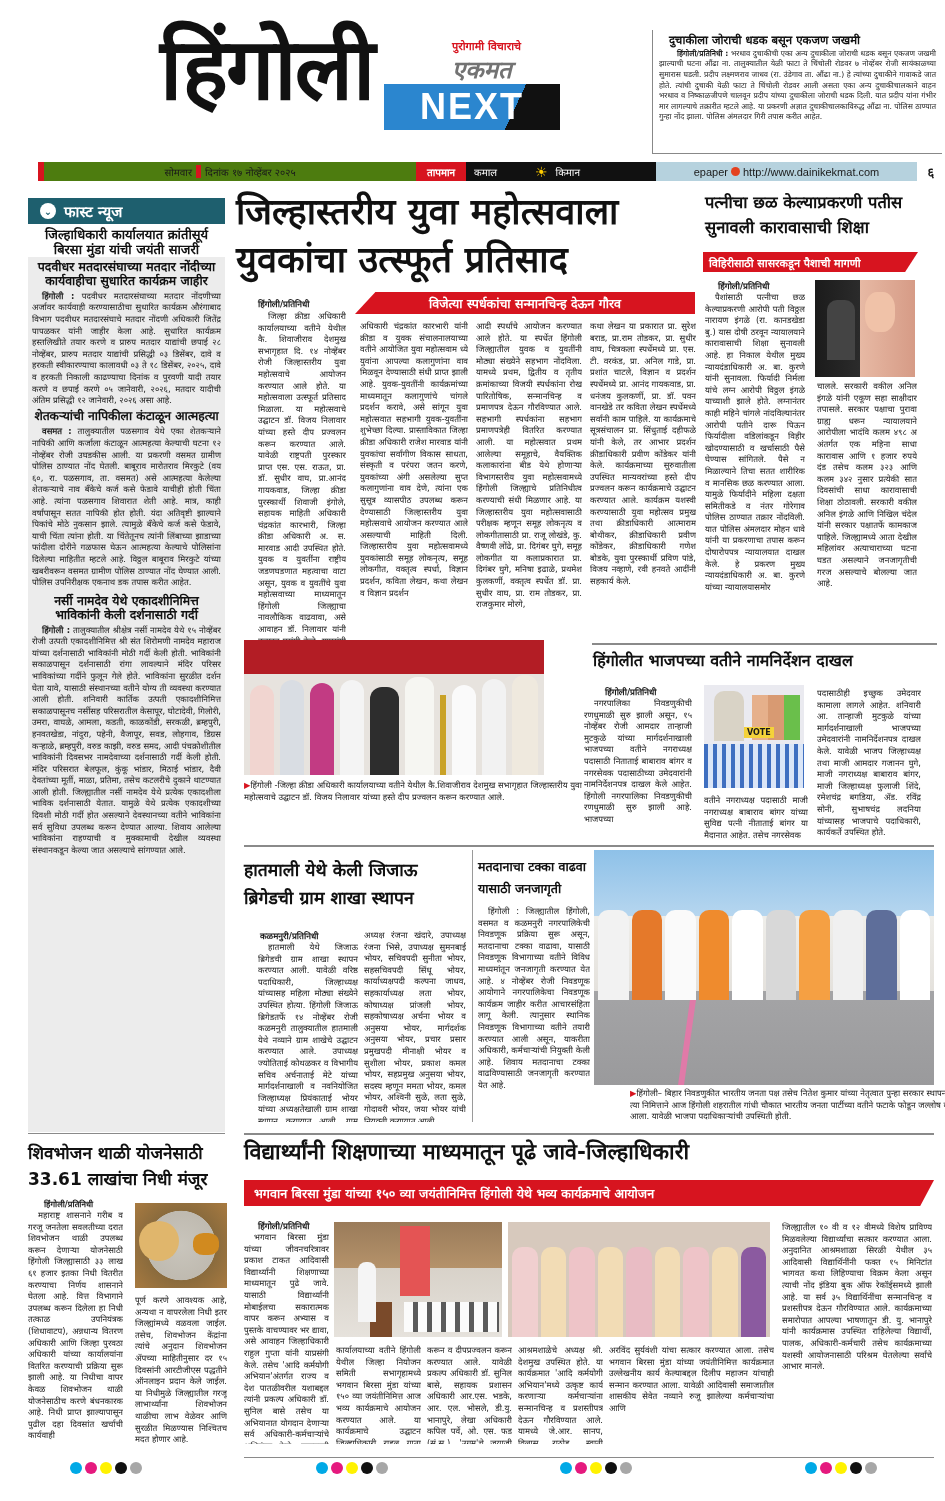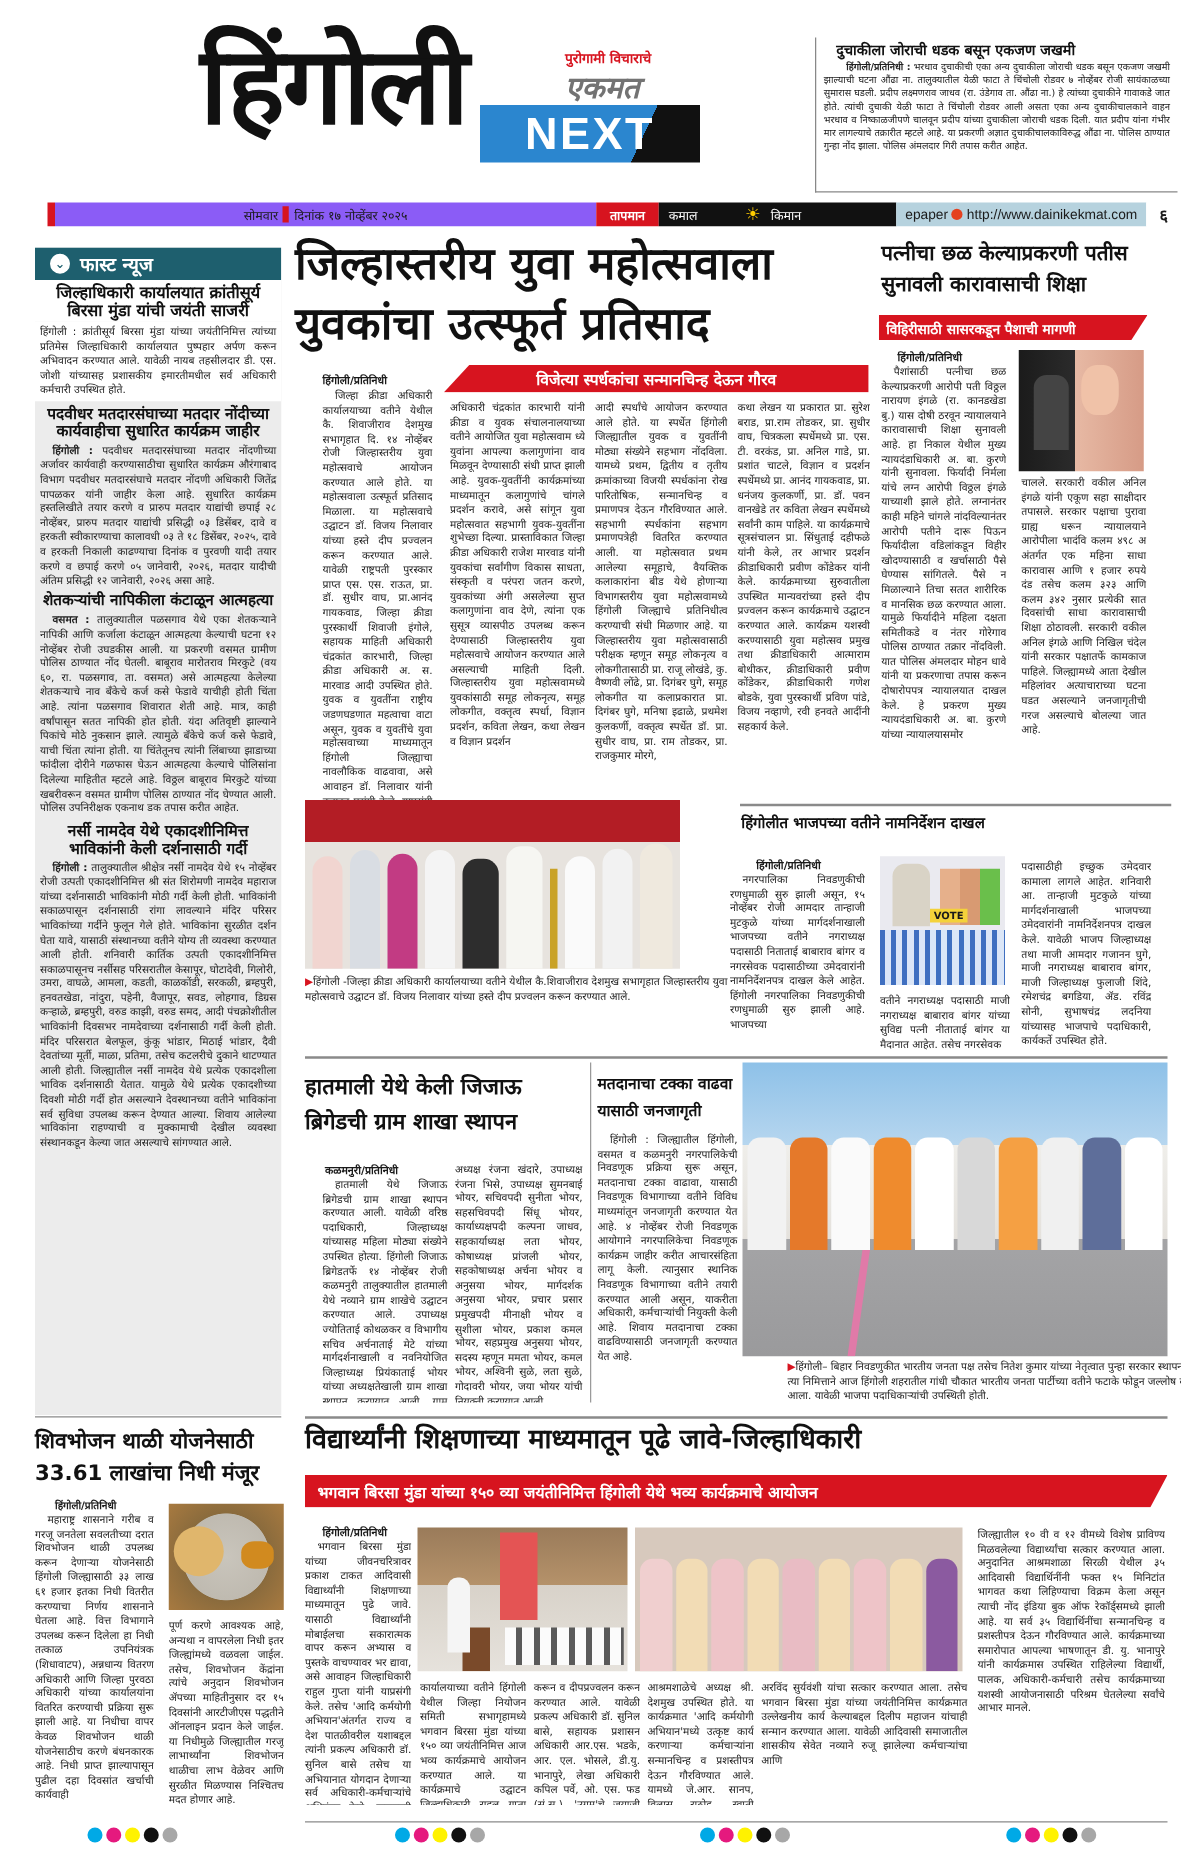--- a/index.html
+++ b/index.html
@@ -23,21 +23,21 @@
 <div class="abs" style="left:0;top:0;width:945px;height:182px;">
   <div class="abs" style="left:160px;top:26px;font-size:86px;font-weight:bold;line-height:1;letter-spacing:-2px;color:#111;">हिंगोली</div>
   <div class="abs" style="left:452px;top:38px;font-size:11px;color:#d7141f;font-weight:bold;">पुरोगामी विचाराचे</div>
   <div class="abs" style="left:452px;top:52px;font-size:24px;color:#737373;font-weight:bold;font-style:italic;">एकमत</div>
   <div class="abs" style="left:384px;top:84px;width:176px;height:46px;background:linear-gradient(115deg,#2b86cf 0,#2b86cf 72%,#111 72%);display:flex;align-items:center;justify-content:center;">
     <span style="font-family:'Liberation Sans',sans-serif;font-weight:bold;font-size:36px;color:#fff;letter-spacing:2px;">NEXT</span>
   </div>
 
   <div class="abs" style="left:38px;top:162px;width:907px;height:19px;display:flex;align-items:stretch;font-size:10px;">
     <div style="width:6px;background:#d7141f;"></div>
-    <div style="width:433px;background:#8b5cf6;display:flex;align-items:center;justify-content:center;gap:4px;">
+    <div style="width:372px;background:#4d7c0f;display:flex;align-items:center;justify-content:center;gap:4px;">
       <span>सोमवार</span>
       <span style="width:5px;height:13px;background:#d7141f;display:inline-block;"></span>
       <span>दिनांक १७ नोव्हेंबर २०२५</span>
     </div>
     <div style="width:50px;background:#d7141f;color:#fff;display:flex;align-items:center;justify-content:center;font-weight:bold;">तापमान</div>
     <div style="width:190px;background:#111;color:#fff;display:flex;align-items:center;padding-left:8px;gap:8px;">
       <span>कमाल</span>
       <span style="margin-left:30px;color:#ffcc00;font-size:14px;">☀</span>
       <span>किमान</span>
     </div>
@@ -59,21 +59,20 @@
 </div>
 
 <div class="abs fastbox" style="left:28px;top:198px;width:197px;height:934px;overflow:hidden;">
   <div style="height:26px;background:#1e5f6e;color:#fff;display:flex;align-items:center;padding-left:12px;gap:8px;">
     <span style="width:16px;height:16px;border-radius:50%;background:#fff;color:#1e5f6e;font-size:10px;display:flex;align-items:center;justify-content:center;font-weight:bold;">⌄</span>
     <span style="font-size:15px;font-weight:bold;">फास्ट न्यूज</span>
   </div>
   <div style="padding:4px 4px 0 4px;background:#fff;">
     <div class="head" style="font-size:13px;text-align:center;">जिल्हाधिकारी कार्यालयात क्रांतीसूर्य बिरसा मुंडा यांची जयंती साजरी</div>
   </div>
-  <div class="body-text" style="padding:3px 4px;background:#fff;">हिंगोली : क्रांतीसूर्य बिरसा मुंडा यांच्या जयंतीनिमित्त त्यांच्या प्रतिमेस जिल्हाधिकारी कार्यालयात पुष्पहार अर्पण करून अभिवादन करण्यात आले. यावेळी नायब तहसीलदार डी. एस. जोशी यांच्यासह प्रशासकीय इमारतीमधील सर्व अधिकारी कर्मचारी उपस्थित होते.</div>
 
   <div class="head" style="font-size:12.4px;padding:3px 2px;text-align:center;">पदवीधर मतदारसंघाच्या मतदार नोंदीच्या कार्यवाहीचा सुधारित कार्यक्रम जाहीर</div>
   <div class="body-text" style="padding:0 4px;text-indent:10px;">
     <b>हिंगोली :</b>
     <span>पदवीधर मतदारसंघाच्या मतदार नोंदणीच्या अर्जावर कार्यवाही करण्यासाठीचा सुधारित कार्यक्रम औरंगाबाद विभाग पदवीधर मतदारसंघाचे मतदार नोंदणी अधिकारी जितेंद्र पापळकर यांनी जाहीर केला आहे. सुधारित कार्यक्रम हस्तलिखीते तयार करणे व प्रारुप मतदार याद्यांची छपाई २८ नोव्हेंबर, प्रारुप मतदार याद्यांची प्रसिद्धी ०३ डिसेंबर, दावे व हरकती स्वीकारण्याचा कालावधी ०३ ते १८ डिसेंबर, २०२५, दावे व हरकती निकाली काढण्याचा दिनांक व पुरवणी यादी तयार करणे व छपाई करणे ०५ जानेवारी, २०२६, मतदार यादीची अंतिम प्रसिद्धी १२ जानेवारी, २०२६ असा आहे.</span>
   </div>
 
   <div class="head" style="font-size:12.2px;padding:3px 2px;text-align:center;">शेतकऱ्यांची नापिकीला कंटाळून आत्महत्या</div>
   <div class="body-text" style="padding:0 4px;text-indent:10px;">
     <b>वसमत :</b>
@@ -124,21 +123,21 @@
 <div class="abs" style="left:718px;top:280px;font-size:8.6px;font-weight:bold;">हिंगोली/प्रतिनिधी</div>
 <div class="abs body-text" style="left:705px;top:292px;width:100px;height:352px;overflow:hidden;text-indent:10px;">पैशांसाठी पत्नीचा छळ केल्याप्रकरणी आरोपी पती विठ्ठल नारायण इंगळे (रा. कानडखेडा बु.) यास दोषी ठरवून न्यायालयाने कारावासाची शिक्षा सुनावली आहे. हा निकाल येथील मुख्य न्यायदंडाधिकारी अ. बा. कुरणे यांनी सुनावला. फिर्यादी निर्मला यांचे लग्न आरोपी विठ्ठल इंगळे याच्याशी झाले होते. लग्नानंतर काही महिने चांगले नांदविल्यानंतर आरोपी पतीने दारू पिऊन फिर्यादीला वडिलांकडून विहीर खोदण्यासाठी व खर्चासाठी पैसे घेण्यास सांगितले. पैसे न मिळाल्याने तिचा सतत शारीरिक व मानसिक छळ करण्यात आला. यामुळे फिर्यादीने महिला दक्षता समितीकडे व नंतर गोरेगाव पोलिस ठाण्यात तक्रार नोंदविली. यात पोलिस अंमलदार मोहन धावे यांनी या प्रकरणाचा तपास करून दोषारोपपत्र न्यायालयात दाखल केले. हे प्रकरण मुख्य न्यायदंडाधिकारी अ. बा. कुरणे यांच्या न्यायालयासमोर</div>
 <div class="photo" style="left:815px;top:280px;width:100px;height:97px;background:linear-gradient(90deg,#1b1b1b 0,#2b2b2b 45%,#e7b9a4 45%,#d69b86 100%);">
   <div style="position:absolute;left:12px;top:20px;width:28px;height:60px;background:#444;border-radius:10px 10px 0 0;"></div>
   <div style="position:absolute;left:50px;top:12px;width:30px;height:40px;background:#f0c2a8;border-radius:40%;"></div>
 </div>
 <div class="abs body-text" style="left:817px;top:381px;width:100px;height:263px;overflow:hidden;">चालले. सरकारी वकील अनिल इंगळे यांनी एकूण सहा साक्षीदार तपासले. सरकार पक्षाचा पुरावा ग्राह्य धरून न्यायालयाने आरोपीला भादंवि कलम ४९८ अ अंतर्गत एक महिना साधा कारावास आणि १ हजार रुपये दंड तसेच कलम ३२३ आणि कलम ३४२ नुसार प्रत्येकी सात दिवसांची साधा कारावासाची शिक्षा ठोठावली. सरकारी वकील अनिल इंगळे आणि निखिल चंदेल यांनी सरकार पक्षातर्फे कामकाज पाहिले. जिल्ह्यामध्ये आता देखील महिलांवर अत्याचाराच्या घटना घडत असल्याने जनजागृतीची गरज असल्याचे बोलल्या जात आहे.</div>
 
 <div class="hr" style="left:592px;top:643px;width:345px;"></div>
 
-<div class="head abs" style="left:593px;top:652px;font-size:12px;">हिंगोलीत भाजपच्या वतीने नामनिर्देशन दाखल</div>
+<div class="head abs" style="left:593px;top:652px;font-size:16px;">हिंगोलीत भाजपच्या वतीने नामनिर्देशन दाखल</div>
 <div class="abs" style="left:605px;top:686px;font-size:8.6px;font-weight:bold;">हिंगोली/प्रतिनिधी</div>
 <div class="abs body-text" style="left:584px;top:698px;width:108px;height:130px;overflow:hidden;text-indent:10px;">नगरपालिका निवडणुकीची रणधुमाळी सुरु झाली असून, १५ नोव्हेंबर रोजी आमदार तान्हाजी मुटकुळे यांच्या मार्गदर्शनाखाली भाजपच्या वतीने नगराध्यक्ष पदासाठी निताताई बाबाराव बांगर व नगरसेवक पदासाठीच्या उमेदवारांनी नामनिर्देशनपत्र दाखल केले आहेत. हिंगोली नगरपालिका निवडणुकीची रणधुमाळी सुरु झाली आहे. भाजपच्या</div>
 <div class="photo" style="left:704px;top:685px;width:100px;height:103px;background:#eaeaf0;">
   <div style="position:absolute;left:10px;top:6px;width:30px;height:50px;background:#d9d3c6;border-radius:10px 10px 0 0;"></div>
   <div style="position:absolute;left:48px;top:10px;width:48px;height:45px;background:linear-gradient(90deg,#e6b08b 0 33%,#d89a72 33% 66%,#6abf4b 66%);"></div>
   <div style="position:absolute;left:40px;top:42px;background:#f4d23a;font-size:8px;font-weight:bold;padding:1px 3px;">VOTE</div>
   <div style="position:absolute;left:0;bottom:0;width:100%;height:44px;background:repeating-linear-gradient(90deg,#3f6fc0 0 4px,#dbe6f7 4px 9px);"></div>
 </div>
 <div class="abs body-text" style="left:704px;top:795px;width:104px;height:48px;overflow:hidden;">वतीने नगराध्यक्ष पदासाठी माजी नगराध्यक्ष बाबाराव बांगर यांच्या सुविद्य पत्नी नीताताई बांगर या मैदानात आहेत. तसेच नगरसेवक</div>
 <div class="abs body-text" style="left:817px;top:688px;width:104px;height:150px;overflow:hidden;">पदासाठीही इच्छुक उमेदवार कामाला लागले आहेत. शनिवारी आ. तान्हाजी मुटकुळे यांच्या मार्गदर्शनाखाली भाजपच्या उमेदवारांनी नामनिर्देशनपत्र दाखल केले. यावेळी भाजप जिल्हाध्यक्ष तथा माजी आमदार गजानन घुगे, माजी नगराध्यक्ष बाबाराव बांगर, माजी जिल्हाध्यक्ष फुलाजी शिंदे, रमेशचंद्र बगडिया, ॲड. रविंद्र सोनी, सुभाषचंद्र लदनिया यांच्यासह भाजपाचे पदाधिकारी, कार्यकर्ते उपस्थित होते.</div>

